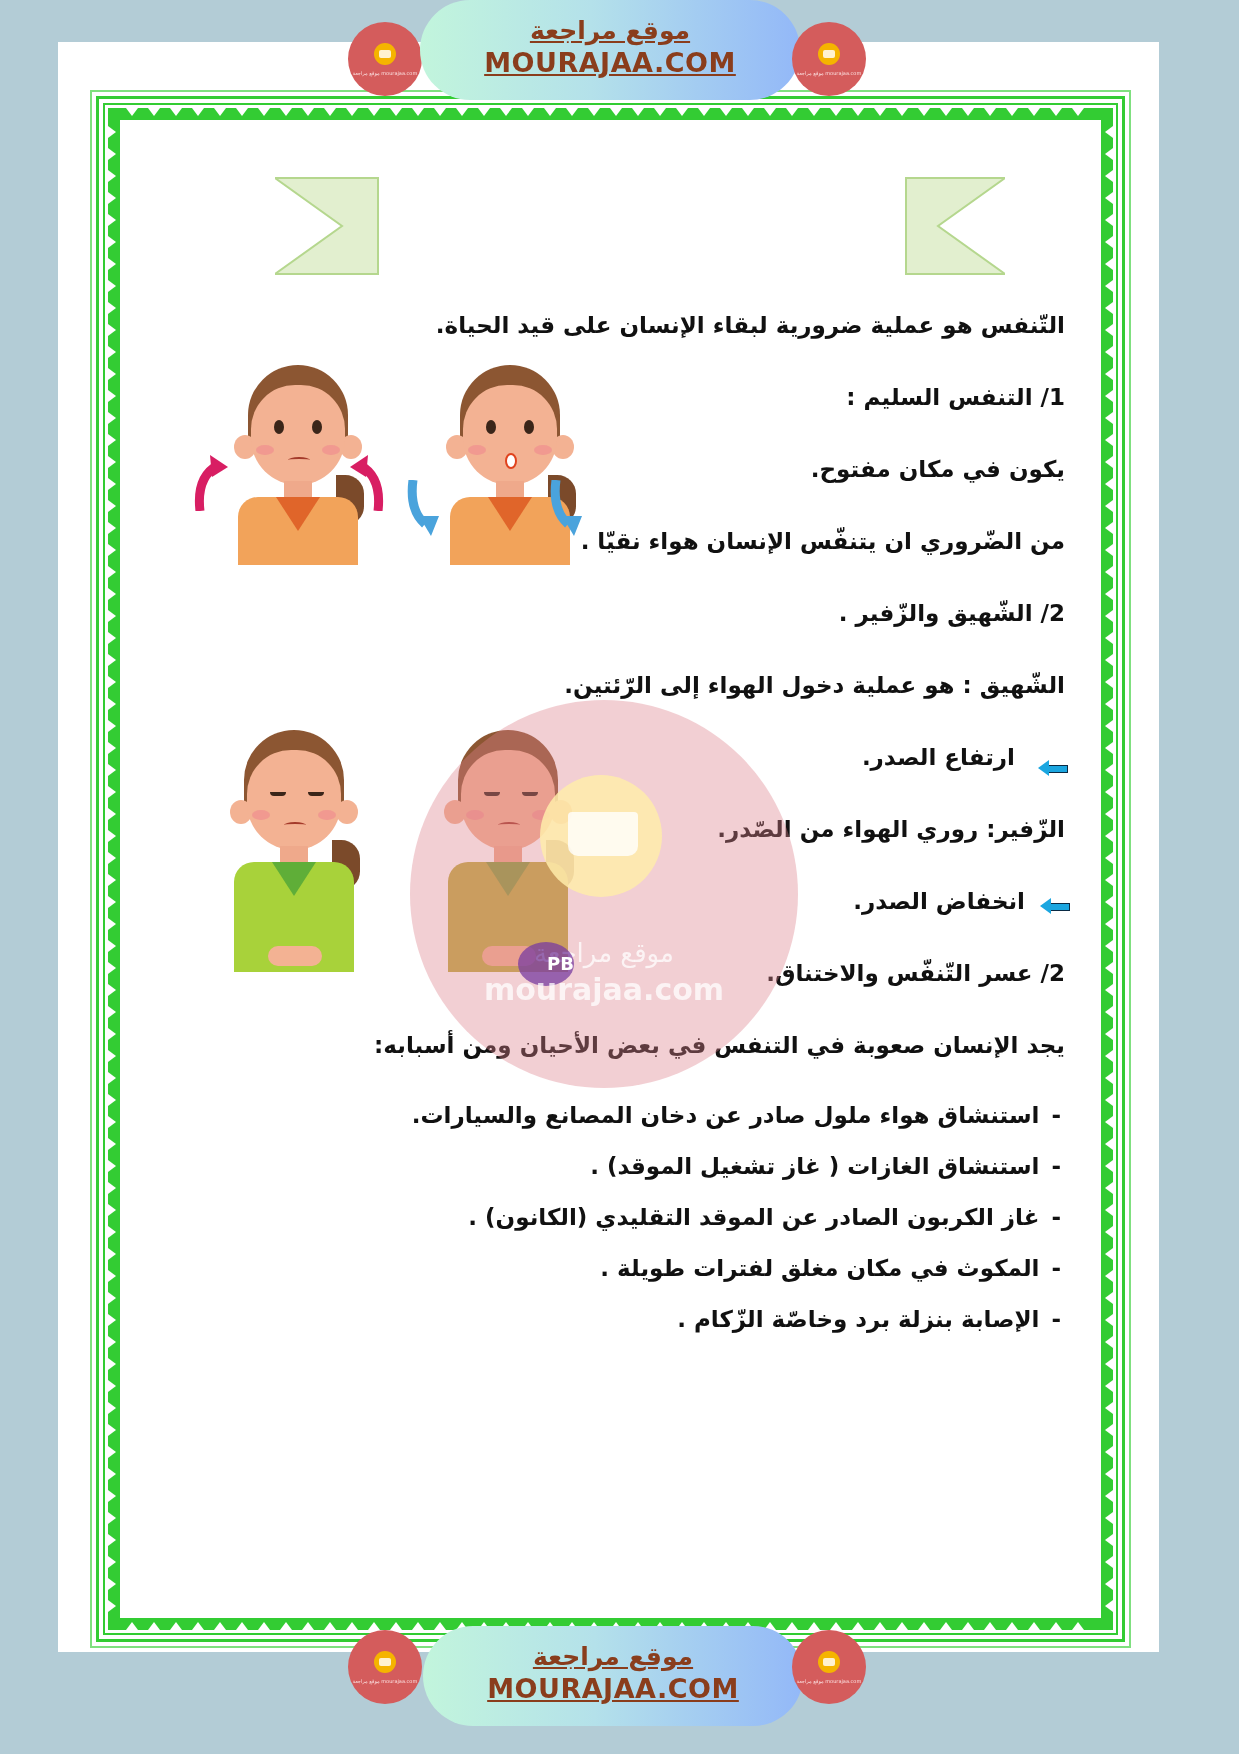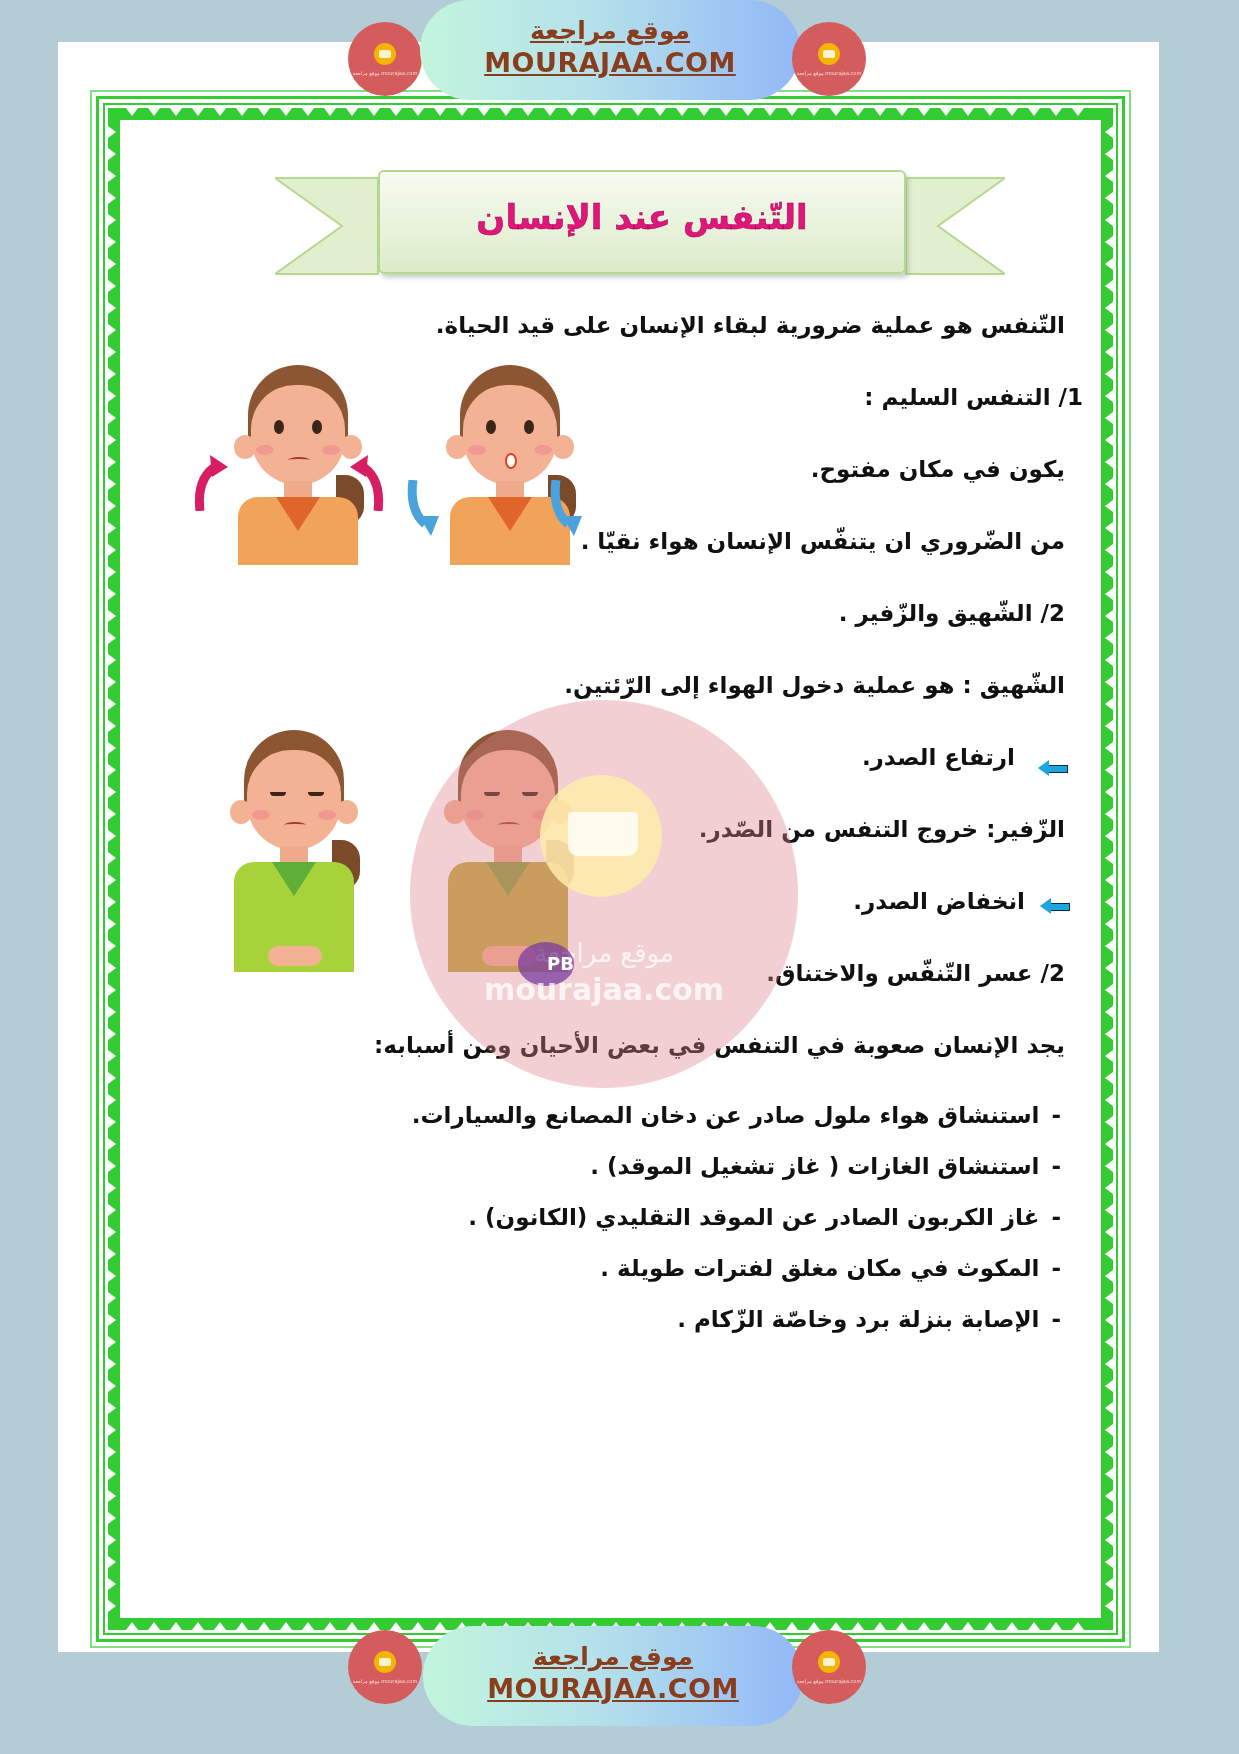--- a/index.html
+++ b/index.html
@@ -392,23 +392,20 @@
 <div class="seal" style="left:792px; top:22px;">
   <div class="dot"></div>
   <div class="txt">موقع مراجعة mourajaa.com</div>
 </div>
 
 <div class="ribbon-wrap">
   <svg width="730" height="120" style="position:absolute;left:0;top:0;">
     <polygon points="0,8 103,8 103,104 0,104 67,56" fill="#e2efcf" stroke="#b5d78e" stroke-width="2"></polygon>
     <polygon points="730,8 631,8 631,104 730,104 663,56" fill="#e2efcf" stroke="#b5d78e" stroke-width="2"></polygon>
   </svg>
-  <div class="ribbon-main">
-    <div class="ribbon-title">التّنفس عند الإنسان</div>
-  </div>
 </div>
 
 <div class="girl orange" style="left:218px; top:365px;">
   <div class="ponytail"></div>
     <div class="hair"></div>
     <div class="ear-l"></div>
     <div class="ear-r"></div>
     <div class="face"></div>
   <div class="eye-l"></div>
     <div class="eye-r"></div>
@@ -479,30 +476,30 @@
     <div class="cheek-l"></div>
     <div class="cheek-r"></div>
     <div class="mouth"></div>
   <div class="neck"></div>
     <div class="body" style="height:110px;"></div>
     <div class="collar"></div>
     <div class="hands" style="top:216px;"></div>
 </div>
 
 <div class="line" style="right:174px; top:312px;text-align:right;">التّنفس هو عملية ضرورية لبقاء الإنسان على قيد الحياة.</div>
-<div class="line" style="right:156px; top:384px;">1/ التنفس السليم :</div>
+<div class="line" style="right:174px; top:384px;">1/ التنفس السليم :</div>
 <div class="line" style="right:174px; top:456px;">يكون في مكان مفتوح.</div>
 <div class="line" style="right:174px; top:528px;">من الضّروري ان يتنفّس الإنسان هواء نقيّا .</div>
 <div class="line" style="right:174px; top:600px;text-align:right;">2/ الشّهيق والزّفير .</div>
 <div class="line" style="right:174px; top:672px;">الشّهيق : هو عملية دخول الهواء إلى الرّئتين.</div>
 <div class="line" style="right:224px; top:744px;">
   <span>ارتفاع الصدر.</span>
 </div>
 <span class="arrow-icon" style="position:absolute; left:1038px; top:762px; margin:0;"></span>
-<div class="line" style="right:174px; top:816px;">الزّفير: خروج التنفس من الصّدر.</div>
+<div class="line" style="right:174px; top:816px;">الزّفير: روري الهواء من الصّدر.</div>
 <div class="line" style="right:214px; top:888px;">
   <span>انخفاض الصدر.</span>
 </div>
 <span class="arrow-icon" style="position:absolute; left:1040px; top:900px; margin:0;"></span>
 <div class="line" style="right:174px; top:960px;">2/ عسر التّنفّس والاختناق.</div>
 <div class="line" style="right:174px; top:1032px;">يجد الإنسان صعوبة في التنفس في بعض الأحيان ومن أسبابه:</div>
 
 <div class="line" style="right:178px; top:1102px;"><span class="bullet-dash">-</span><span>استنشاق هواء ملول صادر عن دخان المصانع والسيارات.</span></div>
 <div class="line" style="right:178px; top:1153px;"><span class="bullet-dash">-</span><span>استنشاق الغازات ( غاز تشغيل الموقد)  .</span></div>
 <div class="line" style="right:178px; top:1204px;"><span class="bullet-dash">-</span><span>غاز الكربون الصادر عن الموقد التقليدي (الكانون) .</span></div>

